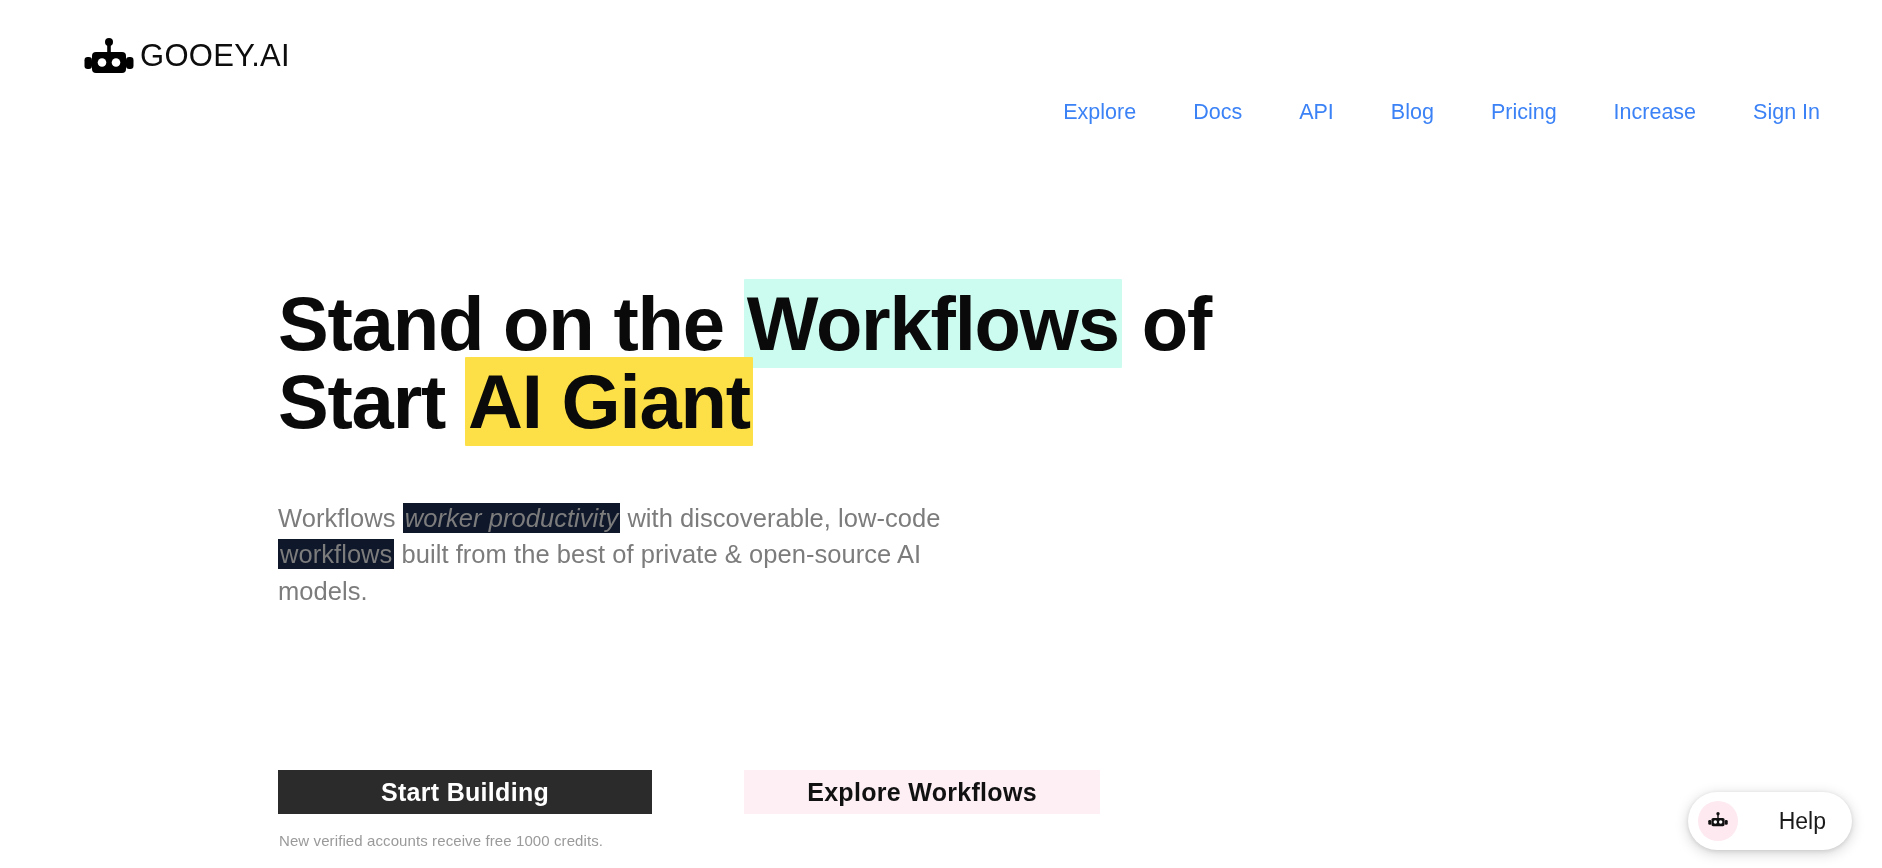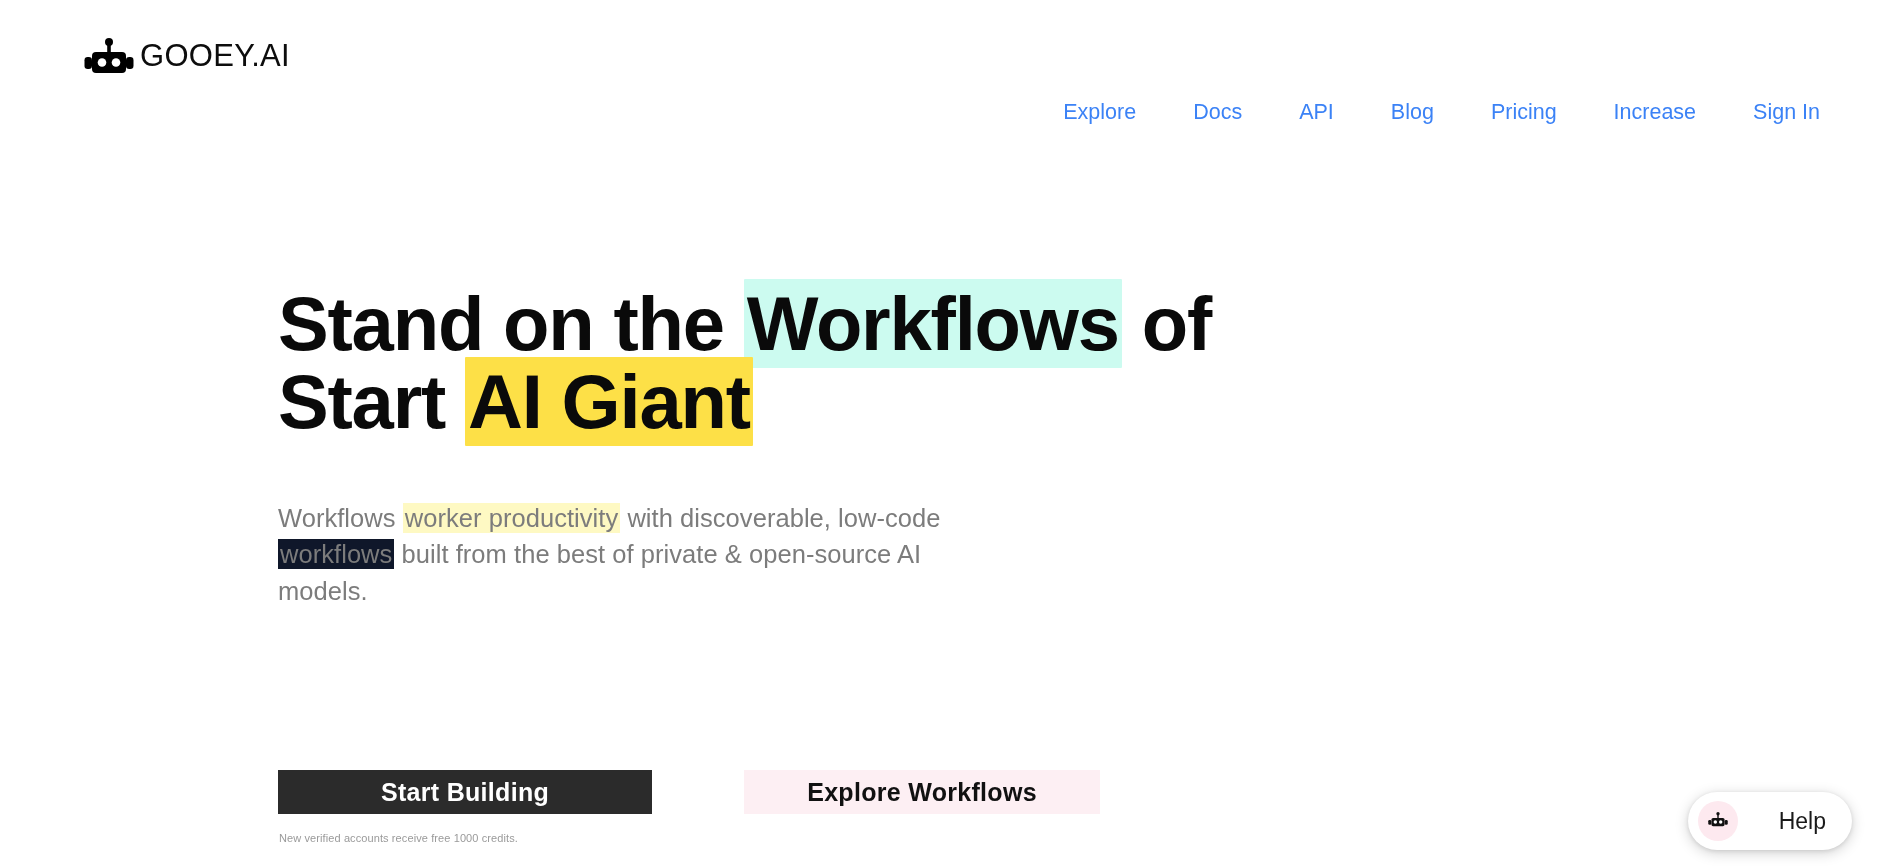--- a/index.html
+++ b/index.html
@@ -113,21 +113,21 @@
     line-height: 1.44;
     color: #7c7c7c;
     font-weight: 400;
     max-width: 690px;
     letter-spacing: 0.05px;
   }
 
   .sub-hl {
     padding: 1px 2px;
   }
-  .sub-hl-mint { background: #fef9c3; }
+  .sub-hl-mint { background: #0f172a; font-style: italic; }
   .sub-hl-pink { background: #0f172a; }
 
   
   .cta-row {
     position: absolute;
     left: 278px;
     top: 770px;
     display: flex;
     align-items: center;
   }
@@ -157,21 +157,21 @@
     height: 44px;
     background: #fdeff3;
     color: #111111;
     margin-left: 92px;
   }
 
   .fineprint {
     position: absolute;
     left: 279px;
     top: 832px;
-    font-size: 11px;
+    font-size: 15px;
     color: #9a9a9a;
     font-weight: 400;
     letter-spacing: 0.1px;
   }
 
   
   .help-widget {
     position: absolute;
     right: 30px;
     bottom: 18px;

